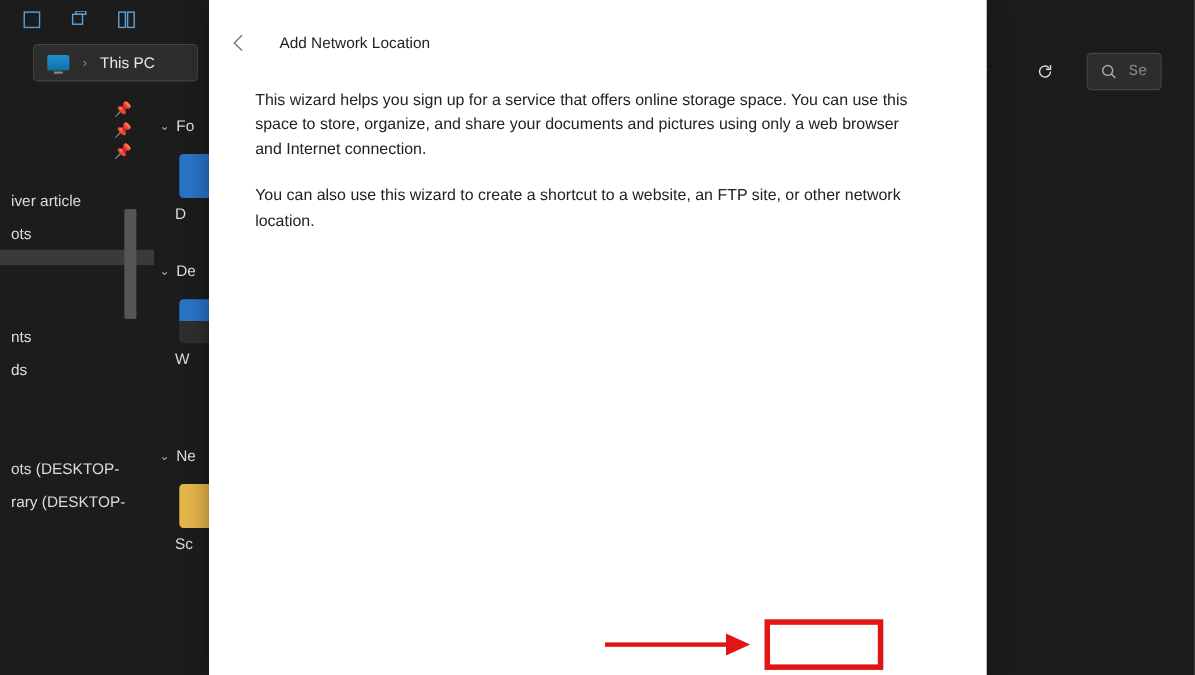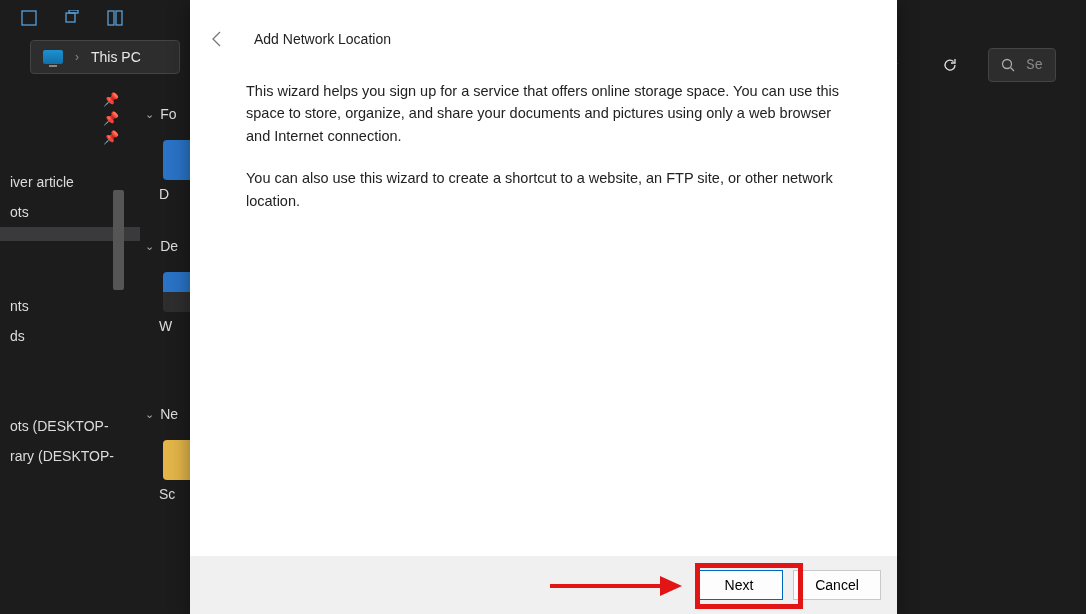--- a/index.html
+++ b/index.html
@@ -164,21 +164,20 @@
       font-size: 21px;
       font-weight: 400;
       margin-bottom: 24px;
     }
     .wiz-para {
       font-size: 14.5px;
       color: #222;
       line-height: 1.55;
       margin-bottom: 20px;
       max-width: 610px;
-      margin-left: 14px;
     }
     .wiz-footer {
       height: 58px;
       background: #f0f0f0;
       display: flex;
       align-items: center;
       justify-content: flex-end;
       padding: 0 16px;
       gap: 10px;
     }
@@ -320,23 +319,19 @@
       <svg width="20" height="20" viewBox="0 0 20 20">
           <path d="M13 3 L6 10 L13 17" stroke="#777" stroke-width="1.3" fill="none"></path>
         </svg>
     </div>
     <div class="wiz-title-small">Add Network Location</div>
   </div>
   <div class="wiz-body">
     <p class="wiz-para">This wizard helps you sign up for a service that offers online storage space.  You can use this space to store, organize, and share your documents and pictures using only a web browser and Internet connection.</p>
     <p class="wiz-para">You can also use this wizard to create a shortcut to a website, an FTP site, or other network location.</p>
   </div>
-  <div class="wiz-footer">
-    <button class="btn btn-primary">Next</button>
-    <button class="btn">Cancel</button>
-  </div>
 </div>
 
 <div class="annotation-box" style="left:695px; top:563px; width:108px; height:46px;"></div>
 <div class="annotation-arrow" style="left:550px; top:576px; width:140px; height:20px;">
   <div class="arrow-line" style="left:0; top:8px; width:110px;"></div>
   <div class="arrow-head" style="left:110px; top:0;"></div>
 </div>
 
 </body></html>

